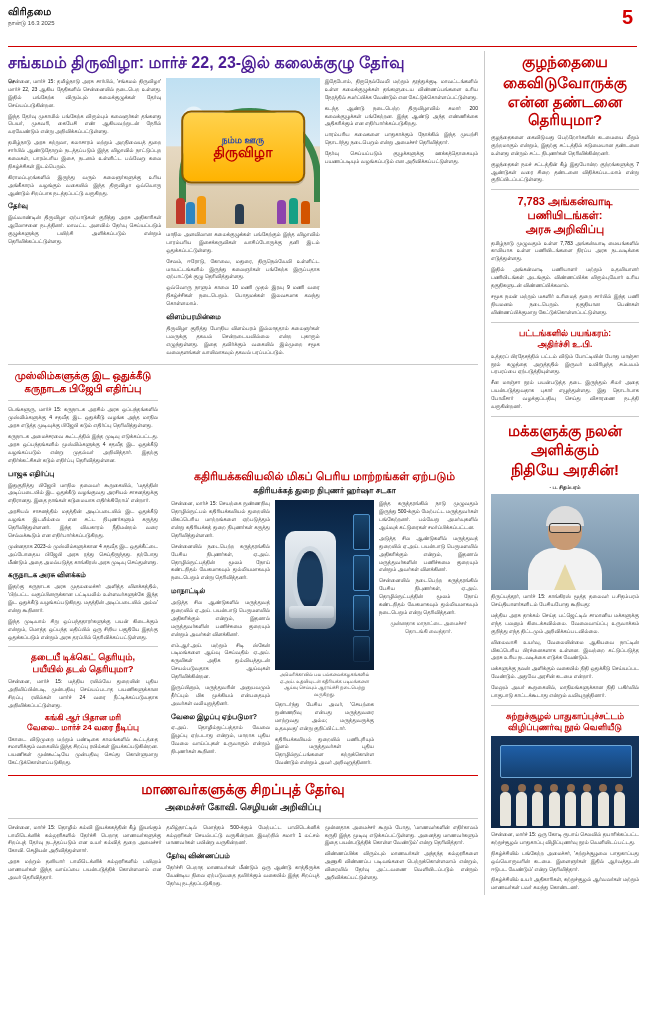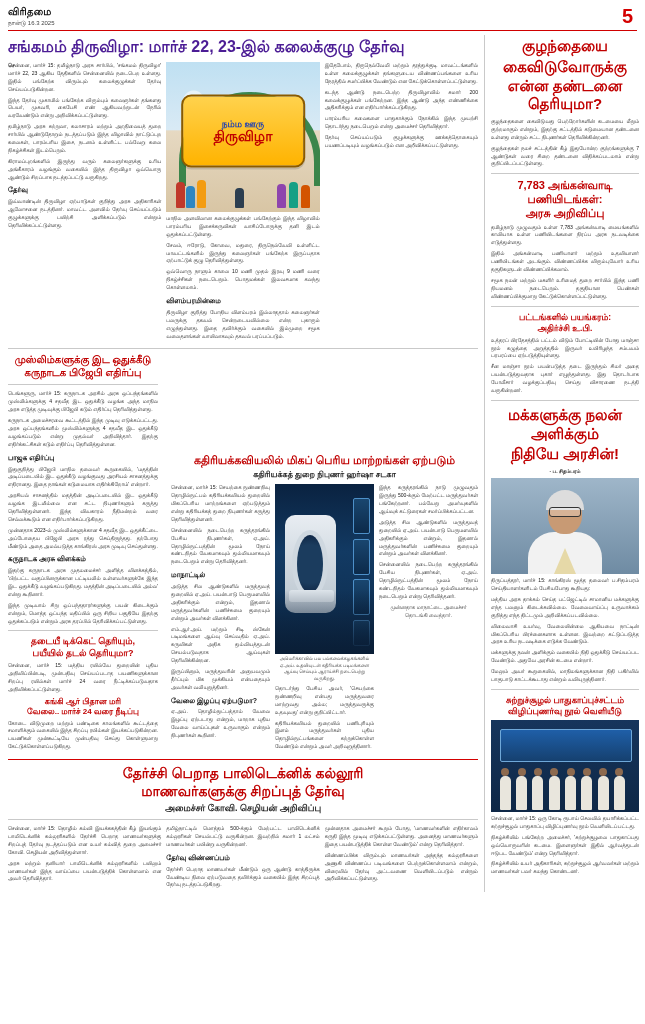--- a/index.html
+++ b/index.html
@@ -11,23 +11,23 @@
   }
   .page{
     position:relative;
     width:645px;height:1024px;
     box-sizing:border-box;
     padding:6px 8px 8px 8px;
     background:#fff;
   }
   
   .masthead{
-    display:flex;align-items:flex-start;justify-content:space-between;
+    display:flex;align-items:flex-end;justify-content:space-between;
     border-bottom:1px solid #d00000;
-    padding-bottom:3px;
+    padding-bottom:19px;
     margin-bottom:4px;
   }
   .mast-left .mast-title{
     font-size:10px;font-weight:bold;color:#111;letter-spacing:.2px;
   }
   .mast-left .mast-date{
     font-size:6px;color:#444;margin-top:1px;
   }
   .mast-right{
     font-size:20px;font-weight:bold;color:#d40000;line-height:1;
@@ -337,21 +337,20 @@
               <p>சென்னையில் நடைபெற்ற கருத்தரங்கில் பேசிய நிபுணர்கள், ஏ.அய். தொழில்நுட்பத்தின் மூலம் நோய் கண்டறிதல் வேகமாகவும் துல்லியமாகவும் நடைபெறும் என்று தெரிவித்தனர்.</p>
               <div class="center-small">முன்னதாக மாநாட்டை அமைச்சர் தொடங்கி வைத்தார்.</div>
             </div>
           </div>
         </div>
       </div>
 
       <div class="rule-h red"></div>
 
       <div>
-        <div class="headline-red h-14">தேர்ச்சி பெறாத பாலிடெக்னிக் கல்லூரி</div>
         <div class="headline-red h-14">மாணவர்களுக்கு சிறப்புத் தேர்வு</div>
         <div class="subhead" style="font-size:9px;">அமைச்சர் கோவி. செழியன் அறிவிப்பு</div>
         <div class="rule-h"></div>
         <div class="tri">
           <div class="c body">
             <p>சென்னை, மார்ச் 15: தொழில் கல்வி இயக்ககத்தின் கீழ் இயங்கும் பாலிடெக்னிக் கல்லூரிகளில் தேர்ச்சி பெறாத மாணவர்களுக்கு சிறப்புத் தேர்வு நடத்தப்படும் என உயர் கல்வித் துறை அமைச்சர் கோவி. செழியன் அறிவித்துள்ளார்.</p>
             <p>அரசு மற்றும் தனியார் பாலிடெக்னிக் கல்லூரிகளில் பயிலும் மாணவர்கள் இந்த வாய்ப்பை பயன்படுத்திக் கொள்ளலாம் என அவர் தெரிவித்தார்.</p>
           </div>
           <div class="c body">
             <p>தமிழ்நாட்டில் மொத்தம் 500-க்கும் மேற்பட்ட பாலிடெக்னிக் கல்லூரிகள் செயல்பட்டு வருகின்றன. இவற்றில் சுமார் 1 லட்சம் மாணவர்கள் பயின்று வருகின்றனர்.</p>
@@ -374,21 +373,21 @@
       <div class="box-red-title" style="margin-top:-2px;">கைவிடுவோருக்கு என்ன தண்டனை தெரியுமா?</div>
       <div class="body">
         <p>குழந்தைகளை கைவிடுவது பெற்றோர்களின் கடமையை மீறும் குற்றமாகும் என்றும், இதற்கு சட்டத்தில் கடுமையான தண்டனை உள்ளது என்றும் சட்ட நிபுணர்கள் தெரிவிக்கின்றனர்.</p>
         <p>குழந்தைகள் நலச் சட்டத்தின் கீழ் இதுபோன்ற குற்றங்களுக்கு 7 ஆண்டுகள் வரை சிறை தண்டனை விதிக்கப்படலாம் என்று குறிப்பிடப்பட்டுள்ளது.</p>
       </div>
 
       <div class="rule-h"></div>
 
       <div class="num-head">7,783 அங்கன்வாடி</div>
       <div class="num-head" style="margin-top:-3px;">பணியிடங்கள்:</div>
-      <div class="num-head" style="margin-top:-3px;">அரசு அறிவிப்பு</div>
+      <div class="num-head" style="margin-top:-3px;font-family:Liberation Serif, serif;">அரசு அறிவிப்பு</div>
       <div class="body">
         <p>தமிழ்நாடு முழுவதும் உள்ள 7,783 அங்கன்வாடி மையங்களில் காலியாக உள்ள பணியிடங்களை நிரப்ப அரசு நடவடிக்கை எடுத்துள்ளது.</p>
         <p>இதில் அங்கன்வாடி பணியாளர் மற்றும் உதவியாளர் பணியிடங்கள் அடங்கும். விண்ணப்பிக்க விரும்புவோர் உரிய தகுதிகளுடன் விண்ணப்பிக்கலாம்.</p>
         <p>சமூக நலன் மற்றும் மகளிர் உரிமைத் துறை சார்பில் இந்த பணி நியமனம் நடைபெறும். தகுதியான பெண்கள் விண்ணப்பிக்குமாறு கேட்டுக்கொள்ளப்பட்டுள்ளது.</p>
       </div>
 
       <div class="rule-h"></div>
 
       <div class="box-sub">பட்டங்களில் பயங்கரம்:</div>
       <div class="box-sub" style="margin-top:-3px;">அதிர்ச்சி உ.பி.</div>

